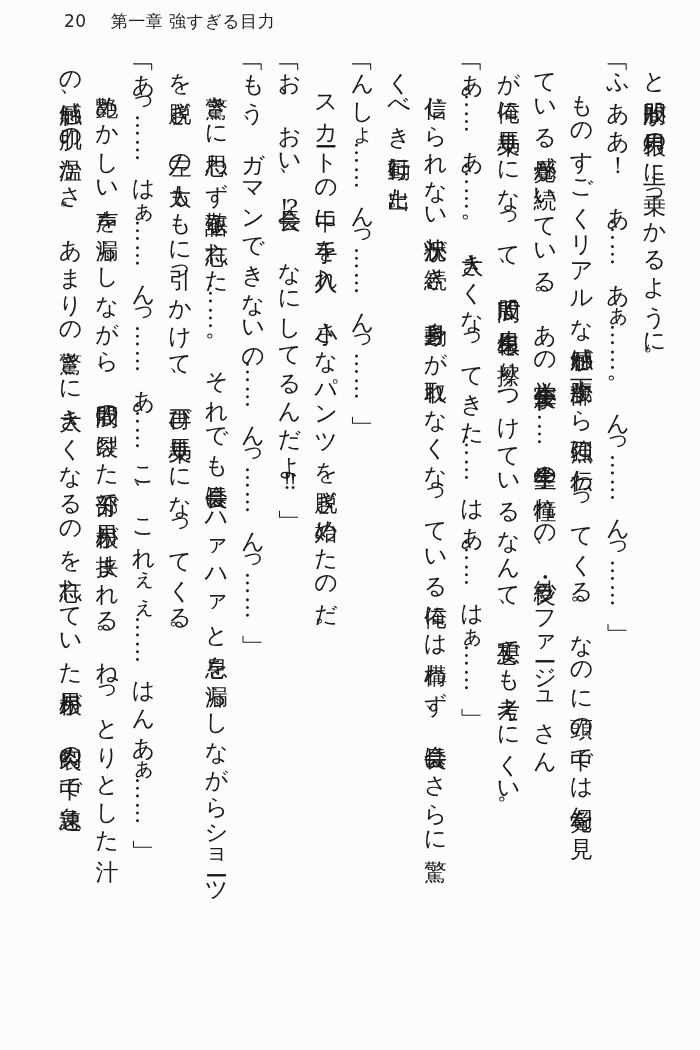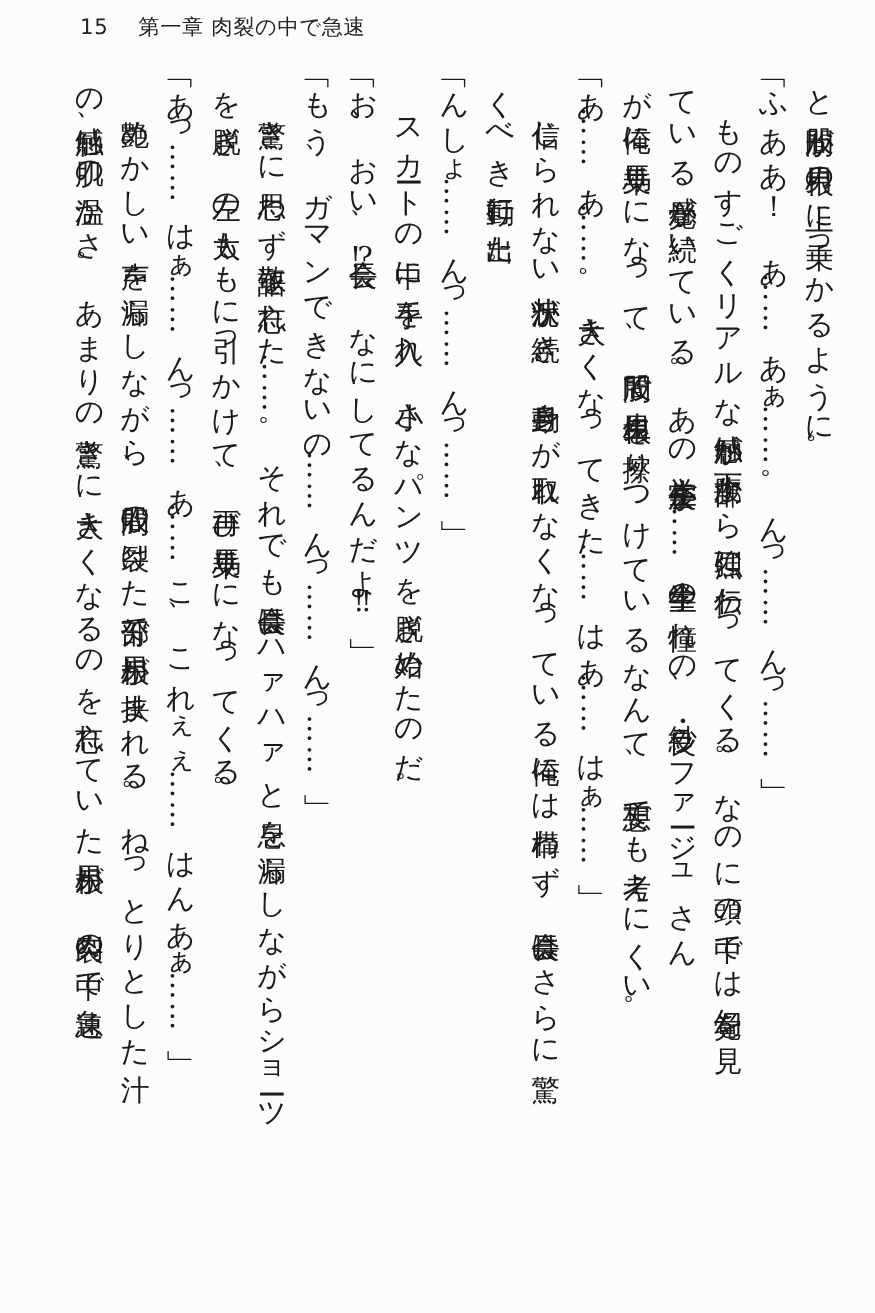--- a/index.html
+++ b/index.html
@@ -38,21 +38,21 @@
     white-space: nowrap;
   }
   .indent { text-indent: 1em; }
 </style>
 </head>
 <body>
 
 <div class="page">
 
   <header class="running-head">
-    <span class="page-num">15</span><span class="chapter">第一章 肉裂の中で急速</span>
+    <span class="page-num">20</span><span class="chapter">第一章 強すぎる目力</span>
   </header>
 
   <main class="text-body">
     <p class="line">と股間が男根の上に乗っかるように。</p>
     <p class="line">「ふああ！　あ……あぁ……。んっ……んっ……」</p>
     <p class="line indent">ものすごくリアルな感触が下腹部から強烈に伝わってくる。なのに頭の中では幻覚を見</p>
     <p class="line">ている感覚が続いている。あの学生会長が……全学生の憧れの、紗良・ラファージュさん</p>
     <p class="line">が俺に馬乗りになって、股間で生男根を擦りつけているなんて、妄想でも考えにくい。</p>
     <p class="line">「あ……あ……。大きくなってきた……はあ……はぁ……」</p>
     <p class="line indent">信じられない状況が続き、身動きが取れなくなっている俺には構わず、会長はさらに驚</p>

